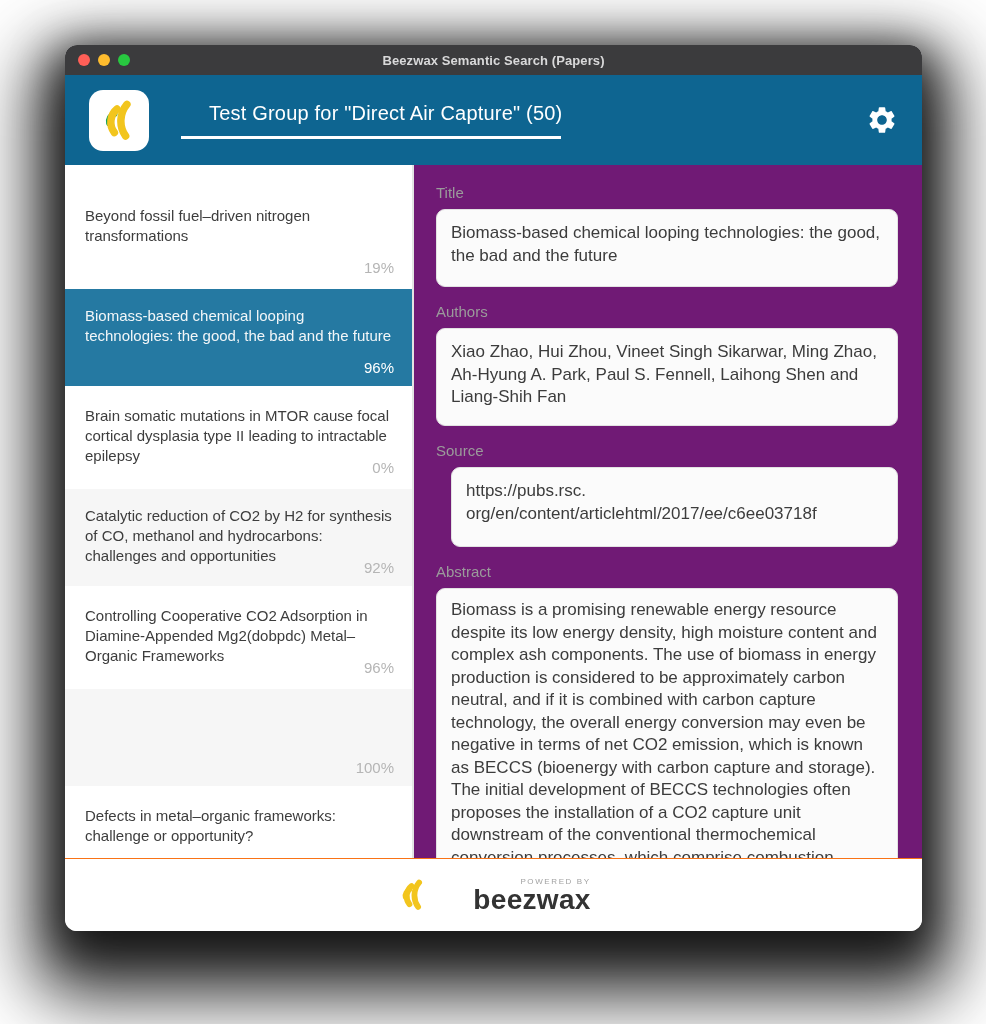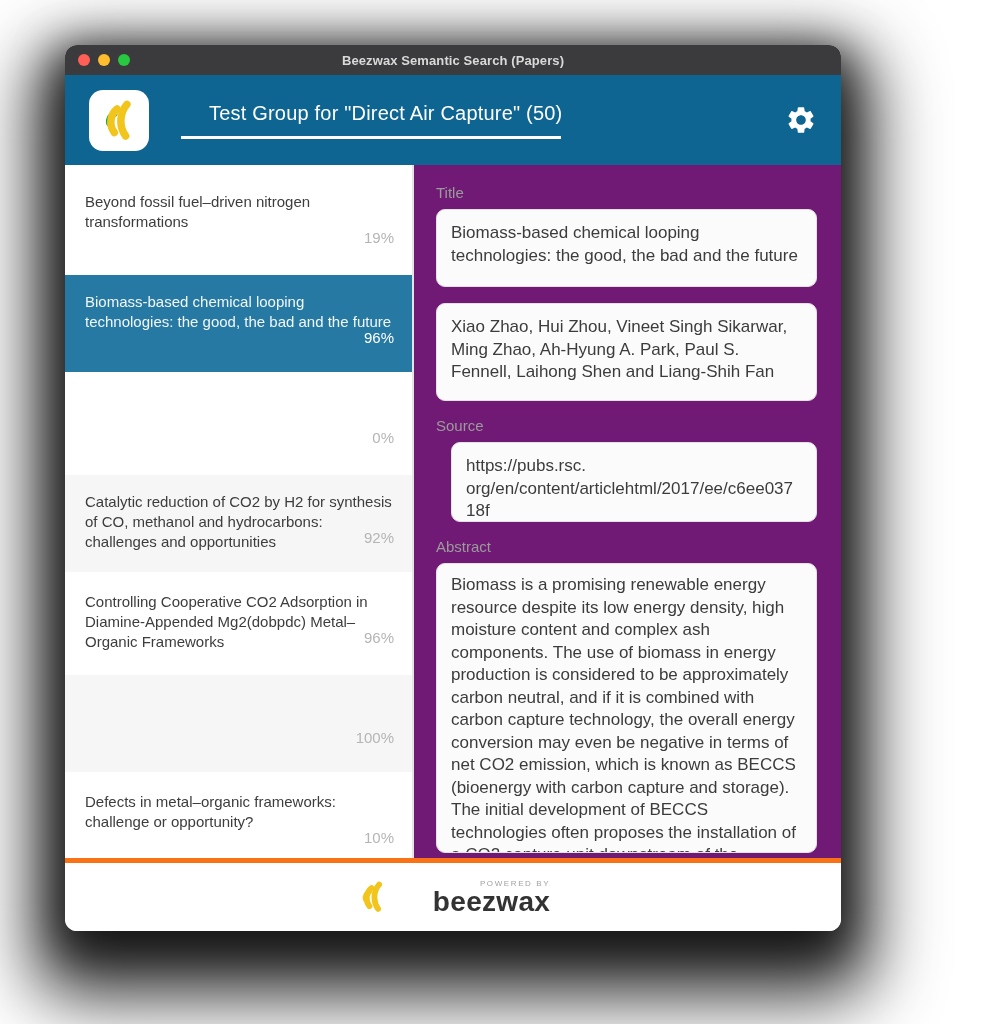--- a/index.html
+++ b/index.html
@@ -1,20 +1,20 @@
 <!DOCTYPE html>
 <html><head>
 <meta charset="utf-8">
 <style>
   * { margin: 0; padding: 0; box-sizing: border-box; }
   html, body { width: 986px; height: 1024px; background: #ffffff; font-family: "Liberation Sans", sans-serif; }
   body { position: relative; overflow: hidden; }
 
   .app-window {
-    position: absolute; left: 65px; top: 45px; width: 776px; height: 886px;
+    position: absolute; left: 65px; top: 45px; width: 857px; height: 886px;
     border-radius: 12px; overflow: hidden; background: #ffffff;
     box-shadow: 0 35px 70px 30px rgba(0,0,0,0.82), 0 12px 40px 10px rgba(0,0,0,0.55);
     display: flex; flex-direction: column;
   }
 
   
   .titlebar {
     height: 30px; flex: 0 0 30px; background: #3b3b3d;
     display: flex; align-items: center; justify-content: center; position: relative;
   }
@@ -39,48 +39,48 @@
     border-bottom: 3px solid #ffffff;
   }
   .group-title-text { color: #ffffff; font-size: 20px; letter-spacing: 0.2px; white-space: nowrap; }
   .settings-button { position: absolute; right: 24px; top: 50%; transform: translateY(-50%); width: 32px; height: 32px; cursor: pointer; }
 
   
   .content { flex: 1 1 auto; display: flex; min-height: 0; background: #ffffff; }
 
   .papers-list {
     width: 349px; flex: 0 0 349px; border-right: 2px solid #e4e4e4;
-    padding-top: 10px; overflow: hidden; background: #ffffff;
+    padding-top: 24px; overflow: hidden; background: #ffffff;
   }
   .paper-item {
     position: relative; min-height: 97px; margin-bottom: 3px;
     padding: 17px 18px 14px 20px; background: #ffffff; cursor: pointer;
   }
   .paper-item.alt { background: #f6f6f6; }
   .paper-item.selected { background: #2579a2; }
   .paper-title { font-size: 15px; line-height: 20px; color: #3d3d3d; max-width: 311px; }
   .paper-item.selected .paper-title { color: #f2f6f8; }
-  .paper-score { position: absolute; right: 18px; bottom: 26px; font-size: 15px; color: #b5b5b5; }
+  .paper-score { position: absolute; right: 18px; bottom: 10px; font-size: 15px; color: #b5b5b5; }
   .paper-item.selected .paper-score { color: #ffffff; }
 
   .detail-panel { flex: 1 1 auto; padding: 19px 24px 0 22px; overflow: hidden; background: #701a75; }
   .field-label { font-size: 15px; color: #9b9b9b; margin-bottom: 8px; }
   .field-box {
     background: #fbfbfb; border: 1px solid #e2e2e2; border-radius: 9px;
     font-size: 17px; line-height: 22.5px; color: #3c3c3c;
     padding: 12px 14px; margin-bottom: 16px;
   }
   .field-box.title-box   { height: 78px; overflow: hidden; }
   .field-box.authors-box { height: 98px; overflow: hidden; }
   .field-box.source-box  { height: 80px; overflow: hidden; white-space: pre-wrap; overflow-wrap: anywhere; margin-left: 15px; }
   .field-box.abstract-box{ height: 290px; overflow: hidden; padding-top: 10px; margin-bottom: 0; }
 
   
   .app-footer {
-    height: 73px; flex: 0 0 73px; background: #ffffff; border-top: 5px solid #f97316;
+    height: 73px; flex: 0 0 73px; background: #ffffff; border-top: 1px solid #f97316;
     display: flex; align-items: center; justify-content: center;
   }
   .brand-lockup { display: flex; align-items: center; gap: 7px; }
   .brand-text-col { display: flex; flex-direction: column; align-items: flex-end; }
   .powered-by { font-size: 8px; color: #a2a2a2; letter-spacing: 1.6px; margin-bottom: 1px; }
   .brand-name { font-size: 28px; font-weight: bold; color: #333333; letter-spacing: 0.3px; line-height: 26px; margin-left: 36px; }
 </style>
 </head>
 <body>
 
@@ -122,20 +122,21 @@
     <div class="papers-list">
         <div class="paper-item">
           <div class="paper-title">Beyond fossil fuel–driven nitrogen transformations</div>
           <div class="paper-score">19%</div>
         </div>
         <div class="paper-item selected">
           <div class="paper-title">Biomass-based chemical looping technologies: the good, the bad and the future</div>
           <div class="paper-score">96%</div>
         </div>
         <div class="paper-item">
+          <div class="paper-title">Brain somatic mutations in MTOR cause focal cortical dysplasia type II leading to intractable epilepsy</div>
           <div class="paper-score">0%</div>
         </div>
         <div class="paper-item alt">
           <div class="paper-title">Catalytic reduction of CO2 by H2 for synthesis of CO, methanol and hydrocarbons: challenges and opportunities</div>
           <div class="paper-score">92%</div>
         </div>
         <div class="paper-item">
           <div class="paper-title">Controlling Cooperative CO2 Adsorption in Diamine-Appended Mg2(dobpdc) Metal–Organic Frameworks</div>
           <div class="paper-score">96%</div>
         </div>
@@ -145,20 +146,21 @@
         <div class="paper-item">
           <div class="paper-title">Defects in metal–organic frameworks: challenge or opportunity?</div>
           <div class="paper-score">10%</div>
         </div>
       </div>
 
     <div class="detail-panel">
       <div class="field-label">Title</div>
       <div class="field-box title-box">Biomass-based chemical looping technologies: the good, the bad and the future</div>
 
+      <div class="field-label">Authors</div>
       <div class="field-box authors-box">Xiao Zhao, Hui Zhou, Vineet Singh Sikarwar, Ming Zhao, Ah-Hyung A. Park, Paul S. Fennell, Laihong Shen and Liang-Shih Fan</div>
 
       <div class="field-label">Source</div>
       <div class="field-box source-box">https://pubs.rsc.
 org/en/content/articlehtml/2017/ee/c6ee03718f</div>
 
       <div class="field-label">Abstract</div>
       <div class="field-box abstract-box">Biomass is a promising renewable energy resource despite its low energy density, high moisture content and complex ash components. The use of biomass in energy production is considered to be approximately carbon neutral, and if it is combined with carbon capture technology, the overall energy conversion may even be negative in terms of net CO2 emission, which is known as BECCS (bioenergy with carbon capture and storage). The initial development of BECCS technologies often proposes the installation of a CO2 capture unit downstream of the conventional thermochemical conversion processes, which comprise combustion, pyrolysis or</div>
     </div>
 

